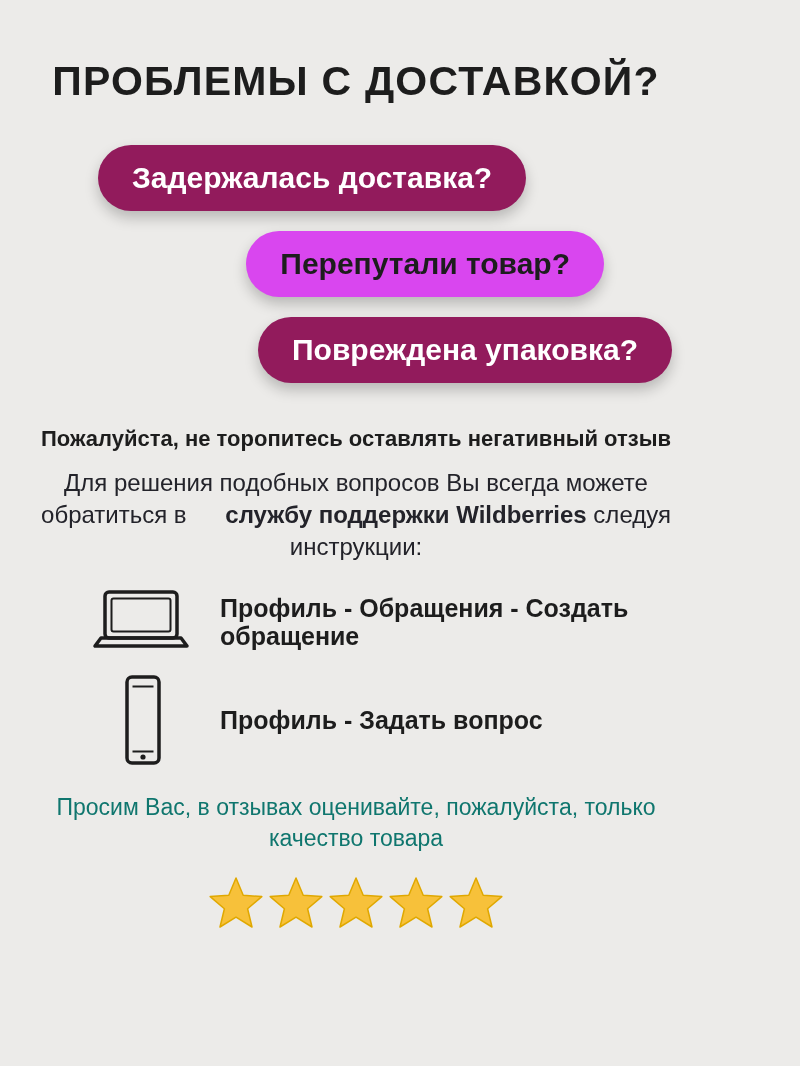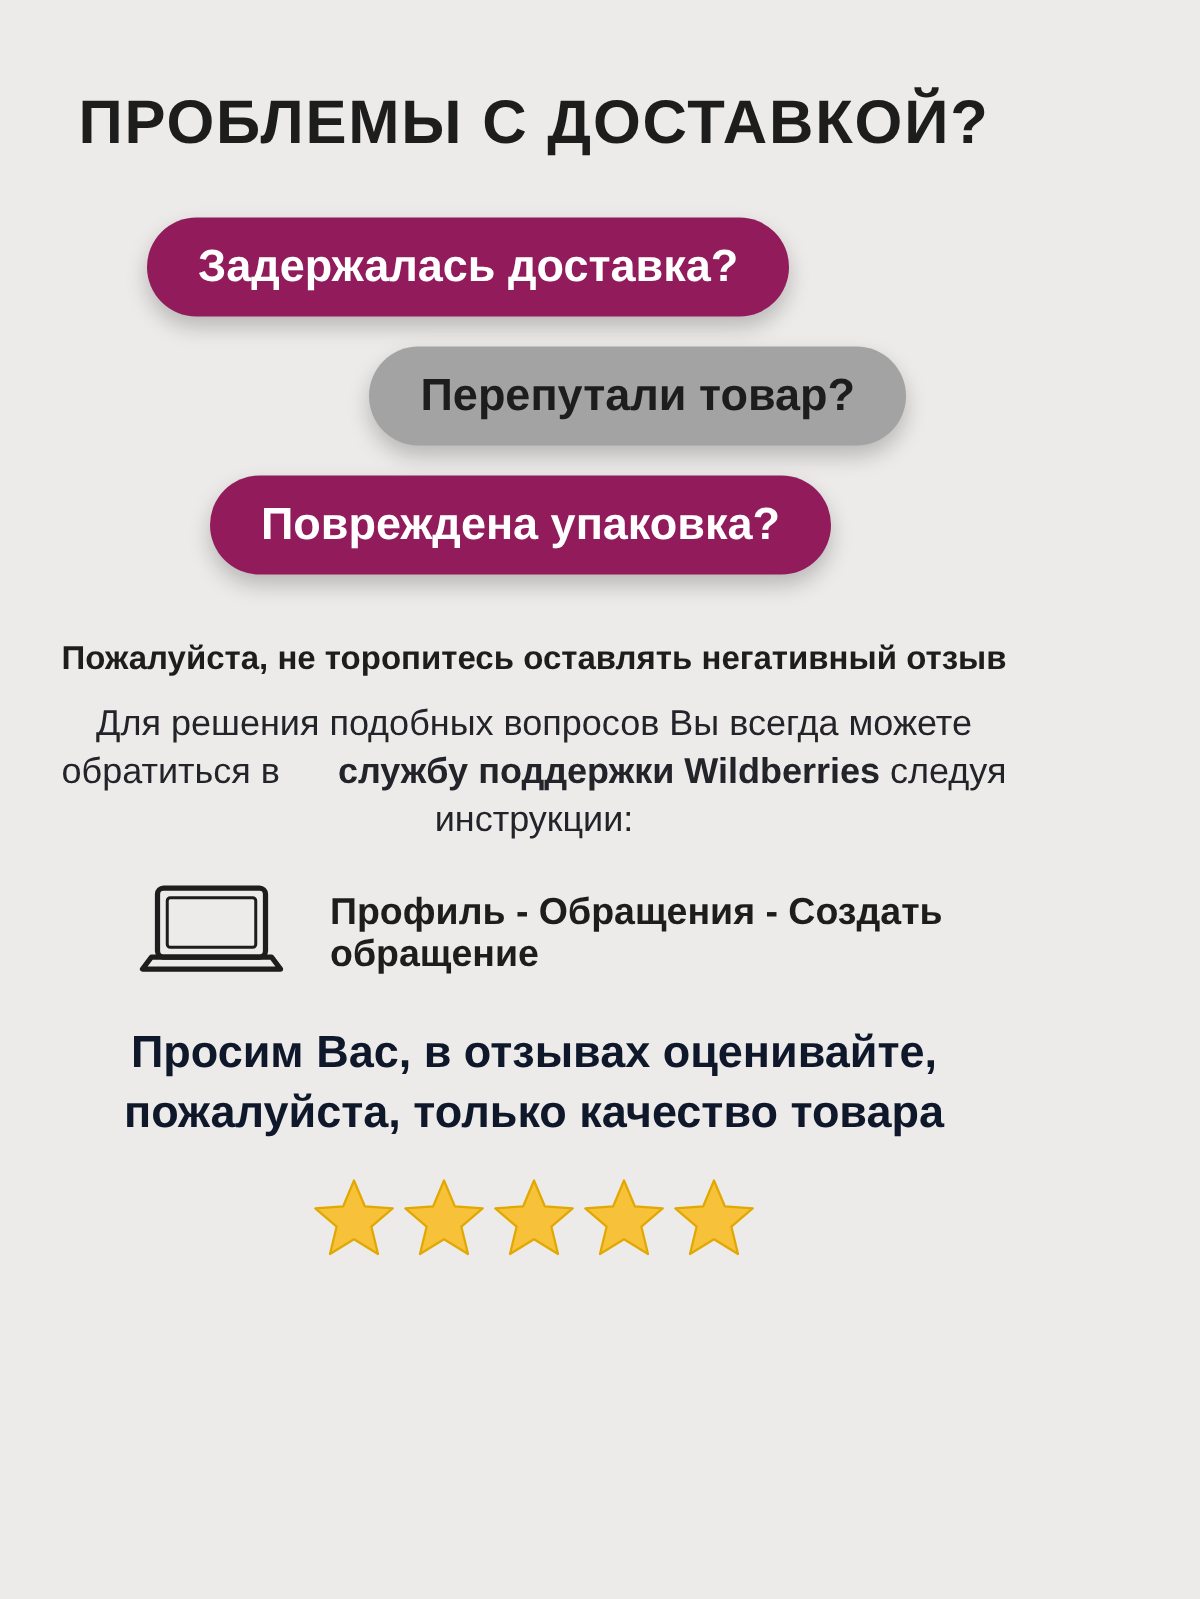--- a/index.html
+++ b/index.html
@@ -52,36 +52,36 @@
     font-weight: 800;
     box-sizing: border-box;
     box-shadow: 0 7px 14px rgba(0,0,0,0.22);
     display: inline-block;
   }
   .pill-purple {
     background: #921b5c;
     color: #ffffff;
   }
   .pill-white {
-    background: #a3a3a3;
+    background: #d946ef;
     color: #1d1d1d;
   }
   .row-left {
     display: flex;
     justify-content: flex-start;
     padding-left: 58px;
   }
   .row-right {
     display: flex;
     justify-content: flex-end;
     padding-right: 68px;
   }
   .row-left2 {
     display: flex;
-    justify-content: flex-start;
+    justify-content: flex-end;
     padding-left: 100px;
   }
 
   
   .lead {
     margin-top: 42px;
     font-size: 22px;
     font-weight: 800;
     text-align: center;
     line-height: 1.28;
@@ -132,26 +132,26 @@
   .instr-text .wrap-strong {
     display: inline;
   }
   .instr-text .second-line {
     display: inline;
   }
 
   
   .footer-text {
     margin-top: 26px;
-    font-size: 30px;
-    font-weight: 700;
+    font-size: 23px;
+    font-weight: 400;
     text-align: center;
     line-height: 1.34;
     max-width: 660px;
-    color: #0f172a;
+    color: #0f766e;
   }
 
   .stars {
     margin-top: 22px;
     display: flex;
     gap: 4px;
     justify-content: center;
   }
   .star {
     display: block;
@@ -190,20 +190,33 @@
           <rect x="14" y="4" width="72" height="46" rx="4" stroke="#1d1d1d" stroke-width="3.5"></rect>
           <rect x="20.5" y="10.5" width="59" height="33" rx="2" stroke="#1d1d1d" stroke-width="2"></rect>
           <path d="M4 58 H96 L90 50 H10 Z" stroke="#1d1d1d" stroke-width="3.5" stroke-linejoin="round"></path>
         </svg>
       </span>
       <span class="instr-text">
         <span class="wrap-strong">Профиль  - Обращения - </span><span class="second-line">Создать обращение</span>
       </span>
     </div>
 
+    <div class="instr-row">
+      <span class="instr-icon">
+        <svg width="56" height="92" viewBox="0 0 56 92" fill="none" xmlns="http://www.w3.org/2000/svg">
+          <rect x="12" y="3" width="32" height="86" rx="5" stroke="#1d1d1d" stroke-width="3.5"></rect>
+          <line x1="17.5" y1="12.5" x2="38.5" y2="12.5" stroke="#1d1d1d" stroke-width="2"></line>
+          <line x1="17.5" y1="77.5" x2="38.5" y2="77.5" stroke="#1d1d1d" stroke-width="2"></line>
+          <circle cx="28" cy="83" r="2.6" fill="#1d1d1d"></circle>
+        </svg>
+      </span>
+      <span class="instr-text">
+        <span>Профиль  - Задать вопрос</span>
+      </span>
+    </div>
 
   </div>
 
   <div class="footer-text">Просим Вас, в отзывах оценивайте, пожалуйста, только качество товара</div>
 
   <div class="stars">
     <span class="star">
       <svg width="56" height="54" viewBox="0 0 56 54">
           <polygon points="28,2 35.2,19.2 53.8,20.6 39.6,32.8 44,51 28,41.2 12,51 16.4,32.8 2.2,20.6 20.8,19.2" fill="#f7c13a" stroke="#e0a800" stroke-width="1.5" stroke-linejoin="round"></polygon>
         </svg>

